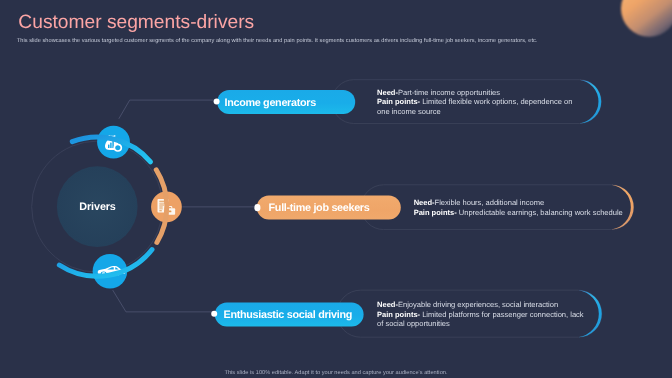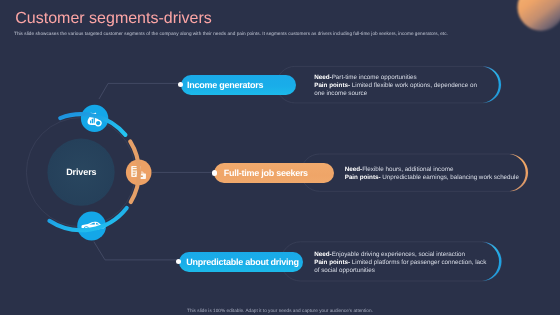--- a/index.html
+++ b/index.html
@@ -148,21 +148,21 @@
     <span class="lbl" style="left:9.5px;">Full-time job seekers</span>
   </div>
 
   <div class="pill" style="left:180.7px;top:74.5px;width:115.2px;background:linear-gradient(180deg,#1aaae8 0%,#19ade9 55%,#1cbaea 100%);">
     <span class="dot"></span>
     <span class="lbl">Income generators</span>
   </div>
 
   <div class="pill" style="left:178.8px;top:251.9px;width:124.7px;background:linear-gradient(180deg,#1aaae8 0%,#19ade9 55%,#1cbaea 100%);">
     <span class="dot"></span>
-    <span class="lbl" style="left:7.5px;">Unpredictable about driving</span>
+    <span class="lbl" style="left:7.5px;">Enthusiastic social driving</span>
   </div>
 
   <div class="txt" style="left:314.2px;top:74.2px;width:165px;">
     <div><b>Need-</b><span>Part-time income opportunities</span></div>
     <div><b>Pain points-</b><span> Limited flexible work options, dependence on one income source</span></div>
   </div>
 
   <div class="txt" style="left:344.7px;top:166.4px;width:190px;">
     <div><b>Need-</b><span>Flexible hours, additional income</span></div>
     <div><b>Pain points-</b><span> Unpredictable earnings, balancing work schedule</span></div>

